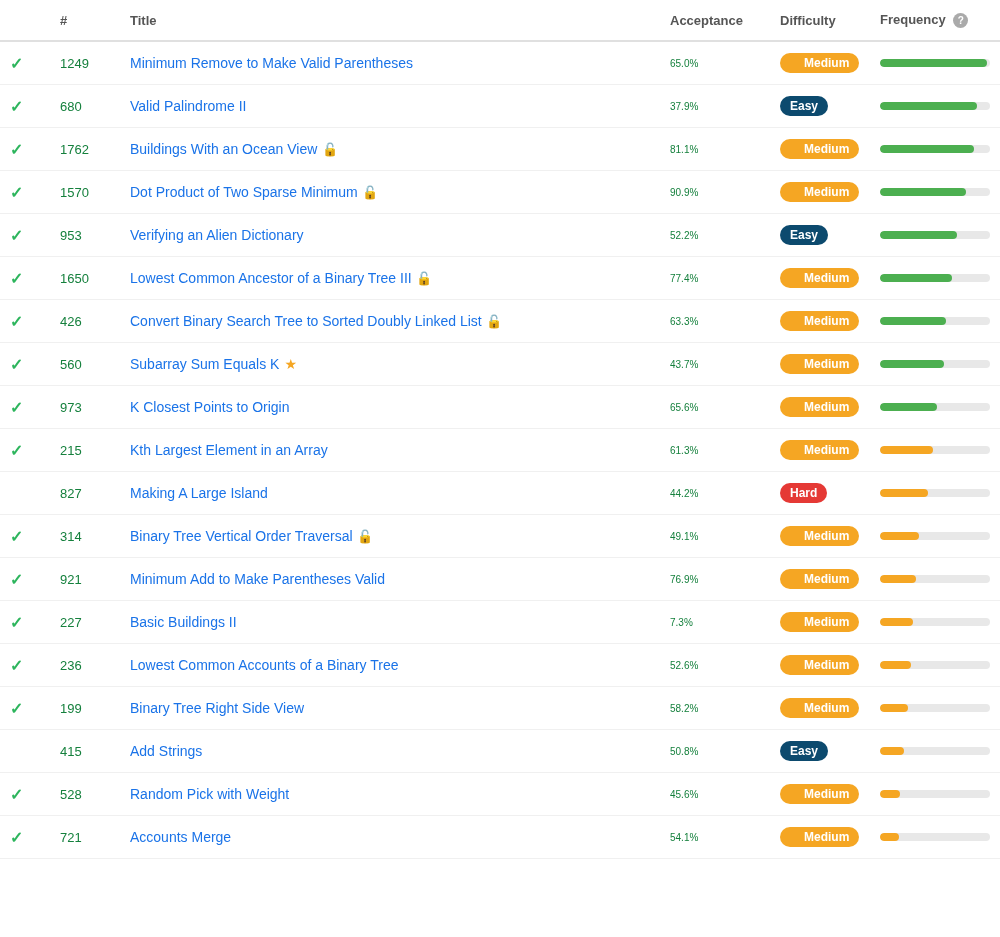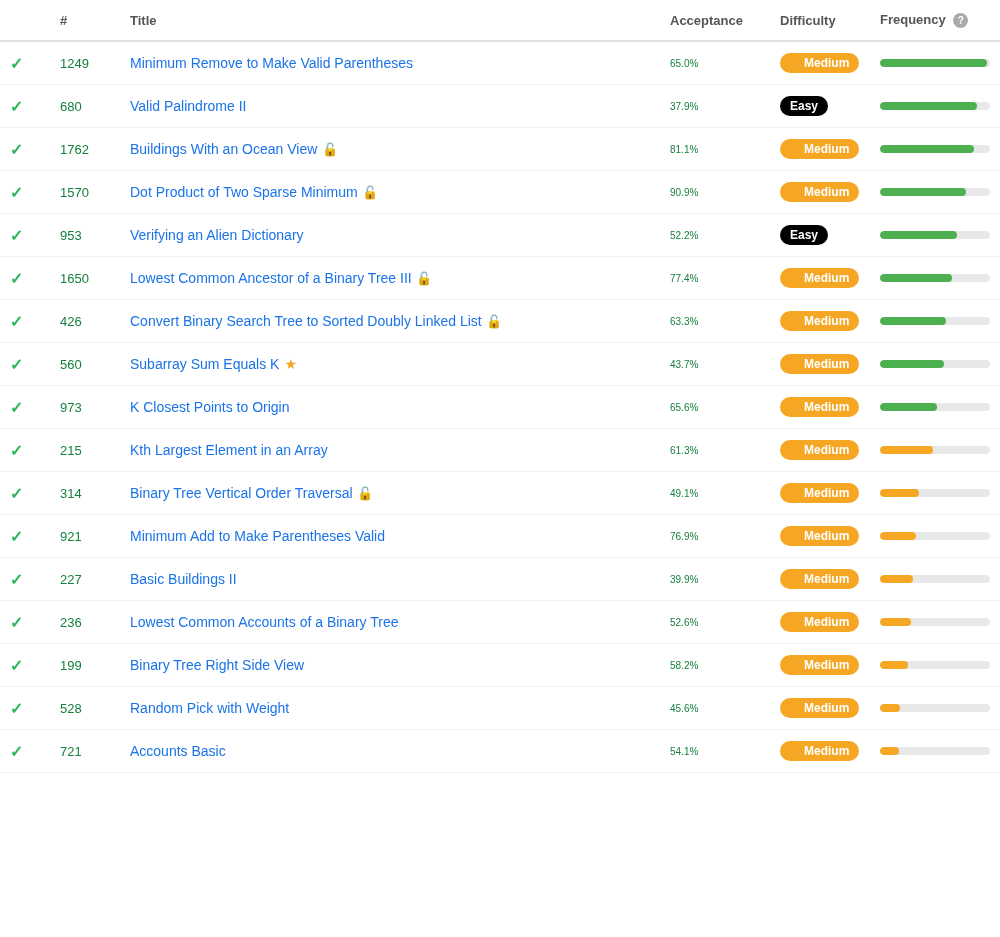--- a/index.html
+++ b/index.html
@@ -70,21 +70,21 @@
       font-size: 10px;
     }
     .badge {
       display: inline-block;
       padding: 3px 10px;
       border-radius: 12px;
       font-size: 12px;
       font-weight: 600;
       color: #fff;
     }
-    .badge-easy { background: #000000; }
+    .badge-easy { background: #0c4a6e; }
     .badge-medium { background: #f5a623; padding-left: 24px; }
     .badge-hard { background: #e53935; }
 
     .freq-bar-container {
       width: 110px;
       height: 8px;
       background: #e8e8e8;
       border-radius: 4px;
       overflow: hidden;
     }
@@ -242,20 +242,32 @@
           <td><a href="#" class="title-link">Kth Largest Element in an Array</a></td>
           <td class="acceptance">61.3%</td>
           <td><span class="badge badge-medium">Medium</span></td>
           <td>
             <div class="freq-bar-container">
               <div class="freq-bar freq-orange" style="width: 48%;"></div>
             </div>
           </td>
         </tr>
         <tr>
+          <td></td>
+          <td class="row-num">827</td>
+          <td><a href="#" class="title-link">Making A Large Island</a></td>
+          <td class="acceptance">44.2%</td>
+          <td><span class="badge badge-hard">Hard</span></td>
+          <td>
+            <div class="freq-bar-container">
+              <div class="freq-bar freq-orange" style="width: 44%;"></div>
+            </div>
+          </td>
+        </tr>
+        <tr>
           <td><span class="check-mark">✓</span></td>
           <td class="row-num">314</td>
           <td><a href="#" class="title-link">Binary Tree Vertical Order Traversal</a><span class="lock-icon">🔓</span></td>
           <td class="acceptance">49.1%</td>
           <td><span class="badge badge-medium">Medium</span></td>
           <td>
             <div class="freq-bar-container">
               <div class="freq-bar freq-orange" style="width: 35%;"></div>
             </div>
           </td>
@@ -269,21 +281,21 @@
           <td>
             <div class="freq-bar-container">
               <div class="freq-bar freq-orange" style="width: 33%;"></div>
             </div>
           </td>
         </tr>
         <tr>
           <td><span class="check-mark">✓</span></td>
           <td class="row-num">227</td>
           <td><a href="#" class="title-link">Basic Buildings II</a></td>
-          <td class="acceptance">39.9%</td>
+          <td class="acceptance">7.3%</td>
           <td><span class="badge badge-medium">Medium</span></td>
           <td>
             <div class="freq-bar-container">
               <div class="freq-bar freq-orange" style="width: 30%;"></div>
             </div>
           </td>
         </tr>
         <tr>
           <td><span class="check-mark">✓</span></td>
           <td class="row-num">236</td>
@@ -302,35 +314,47 @@
           <td><a href="#" class="title-link">Binary Tree Right Side View</a></td>
           <td class="acceptance">58.2%</td>
           <td><span class="badge badge-medium">Medium</span></td>
           <td>
             <div class="freq-bar-container">
               <div class="freq-bar freq-orange" style="width: 25%;"></div>
             </div>
           </td>
         </tr>
         <tr>
+          <td></td>
+          <td class="row-num">415</td>
+          <td><a href="#" class="title-link">Add Strings</a></td>
+          <td class="acceptance">50.8%</td>
+          <td><span class="badge badge-easy">Easy</span></td>
+          <td>
+            <div class="freq-bar-container">
+              <div class="freq-bar freq-orange" style="width: 22%;"></div>
+            </div>
+          </td>
+        </tr>
+        <tr>
           <td><span class="check-mark">✓</span></td>
           <td class="row-num">528</td>
           <td><a href="#" class="title-link">Random Pick with Weight</a></td>
           <td class="acceptance">45.6%</td>
           <td><span class="badge badge-medium">Medium</span></td>
           <td>
             <div class="freq-bar-container">
               <div class="freq-bar freq-orange" style="width: 18%;"></div>
             </div>
           </td>
         </tr>
         <tr>
           <td><span class="check-mark">✓</span></td>
           <td class="row-num">721</td>
-          <td><a href="#" class="title-link">Accounts Basic</a></td>
+          <td><a href="#" class="title-link">Accounts Merge</a></td>
           <td class="acceptance">54.1%</td>
           <td><span class="badge badge-medium">Medium</span></td>
           <td>
             <div class="freq-bar-container">
               <div class="freq-bar freq-orange" style="width: 17%;"></div>
             </div>
           </td>
         </tr>
       </tbody>
   </table>

